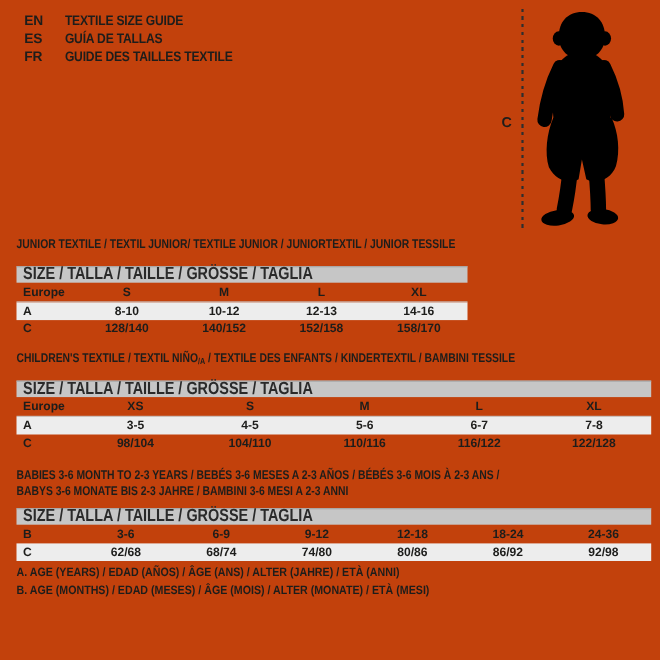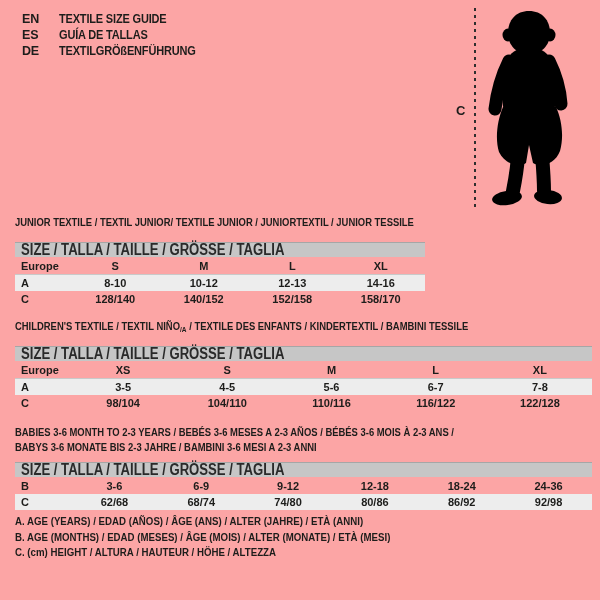--- a/index.html
+++ b/index.html
@@ -4,21 +4,21 @@
 <style>
   html,body { margin:0; padding:0; }
   body {
     width:600px; height:600px;
     background:#ffffff;
     font-family:"Liberation Sans", sans-serif;
     font-weight:bold;
     color:#1d1d1b;
     -webkit-font-smoothing:antialiased;
   }
-  .canvas { position:relative; width:600px; height:600px; overflow:hidden; background:#fca5a5; }
+  .canvas { position:relative; width:600px; height:600px; overflow:hidden; background:#c2410c; }
 
   
   .cond { display:inline-block; transform:scaleX(0.82); transform-origin:0 50%; white-space:nowrap; }
   .cond-mid { display:inline-block; transform:scaleX(0.88); transform-origin:0 50%; white-space:nowrap; }
 
   
   .lang-list { position:absolute; left:22px; top:11px; }
   .lang-row { display:flex; height:16px; align-items:center; font-size:12.5px; letter-spacing:-0.2px; }
   .lang-code { width:37px; }
 
@@ -67,22 +67,22 @@
   <div class="lang-list">
     <div class="lang-row">
       <span class="lang-code">EN</span>
       <span class="cond-mid">TEXTILE SIZE GUIDE</span>
     </div>
     <div class="lang-row">
       <span class="lang-code">ES</span>
       <span class="cond-mid">GUÍA DE TALLAS</span>
     </div>
     <div class="lang-row">
-      <span class="lang-code">DE</span>
-      <span class="cond-mid">TEXTILGRÖßENFÜHRUNG</span>
+      <span class="lang-code">FR</span>
+      <span class="cond-mid">GUIDE DES TAILLES TEXTILE</span>
     </div>
   </div>
 
   <div class="height-line"></div>
   <div class="height-label">C</div>
   <svg class="baby-figure" width="106" height="202" viewBox="0 0 106 202">
     <g fill="#000000" stroke="none">
       <ellipse cx="26" cy="28" rx="5.5" ry="6.5"></ellipse>
       <ellipse cx="68" cy="28" rx="5.5" ry="6.5"></ellipse>
       <path d="M47,4 C60,4 68,13 68,26 C68,39 59,47 47,47 C35,47 26,39 26,26 C26,13 34,4 47,4 Z"></path>
@@ -188,18 +188,15 @@
     </div>
   </div>
 
   <div class="legend">
     <div class="legend-line">
       <span class="cond-mid">A. AGE (YEARS) / EDAD (AÑOS) / ÂGE (ANS) / ALTER (JAHRE) / ETÀ (ANNI)</span>
     </div>
     <div class="legend-line">
       <span class="cond-mid">B. AGE (MONTHS) / EDAD (MESES) / ÂGE (MOIS) / ALTER (MONATE) / ETÀ (MESI)</span>
     </div>
-    <div class="legend-line">
-      <span class="cond-mid">C. (cm) HEIGHT / ALTURA / HAUTEUR / HÖHE / ALTEZZA</span>
-    </div>
   </div>
 
 </div>
 
 </body></html>

